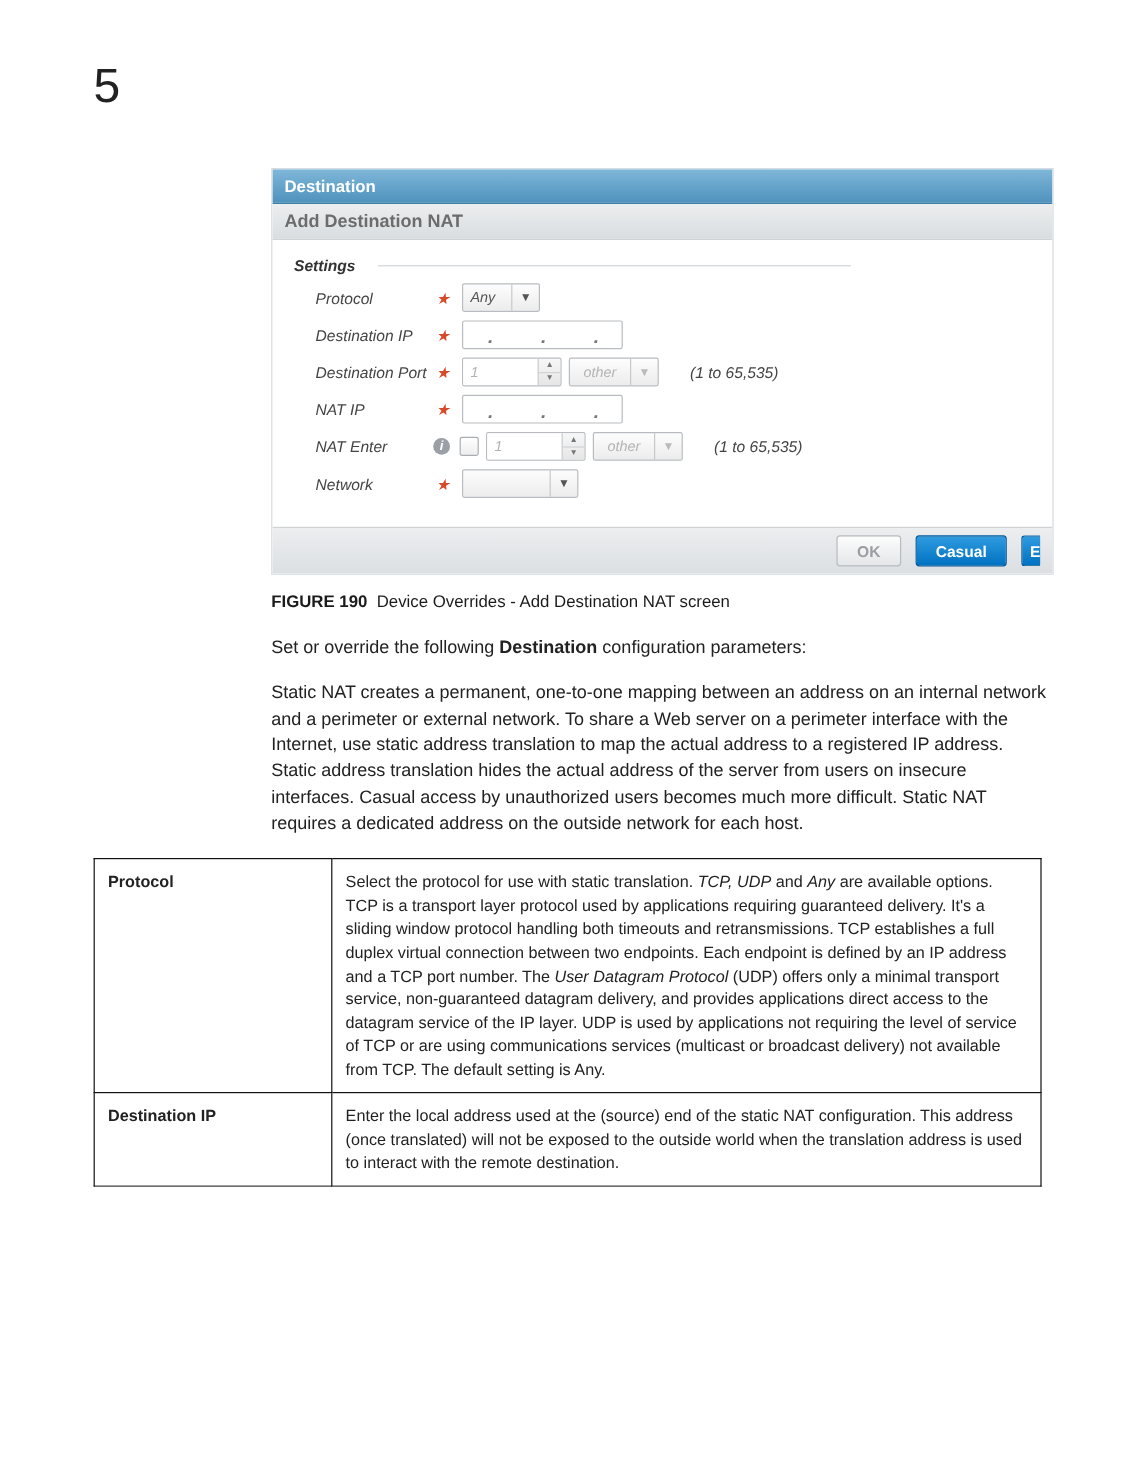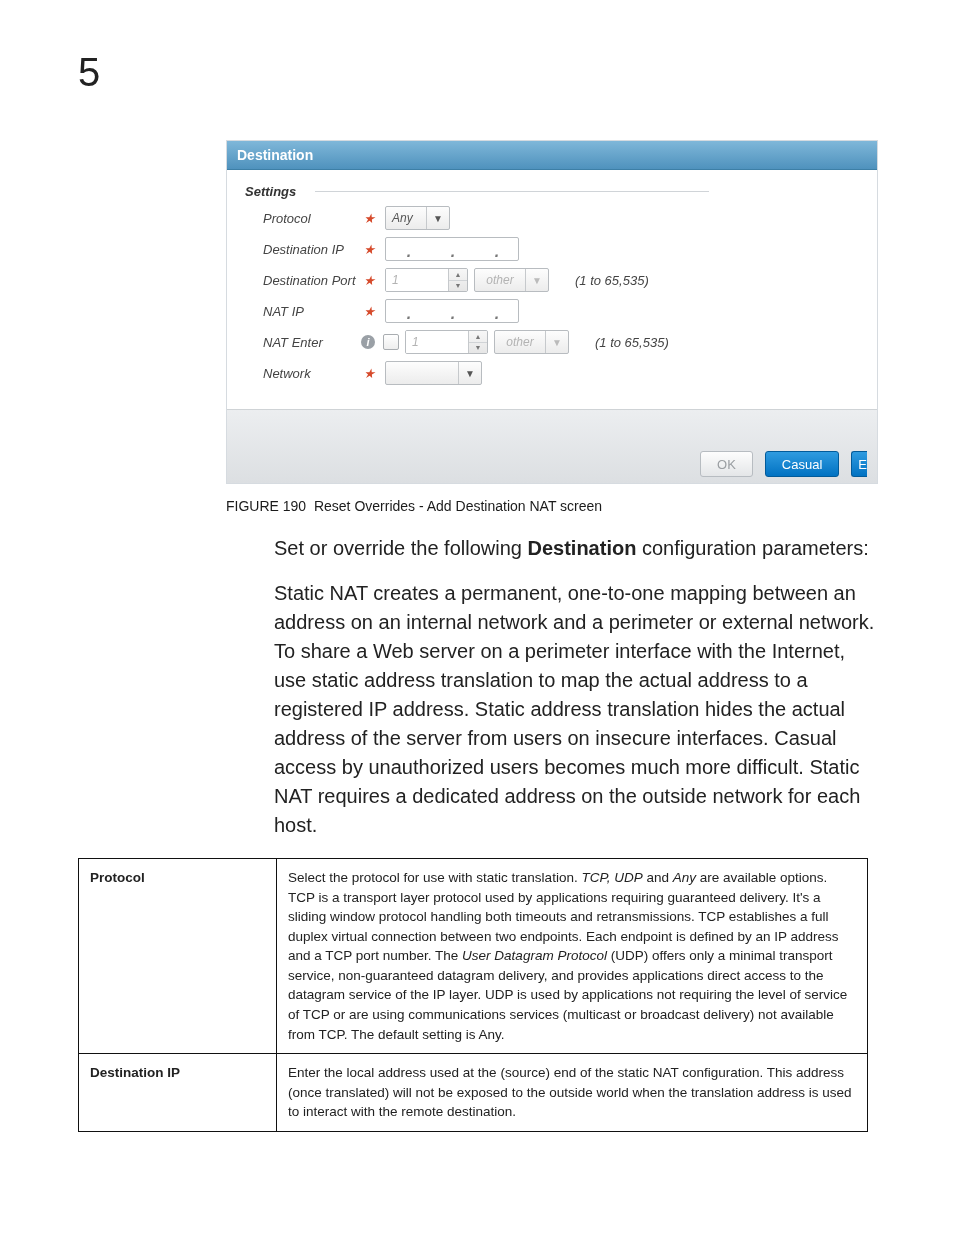--- a/index.html
+++ b/index.html
@@ -199,50 +199,48 @@
     display: flex;
     justify-content: flex-end;
     gap: 12px;
     align-items: center;
   }
   .btn {
     height: 24px;
     padding: 0 16px;
     border-radius: 3px;
     font-size: 13px;
-    font-weight: normal;
+    font-weight: bold;
     border: 1px solid #b7bcc1;
     background: linear-gradient(to bottom,#fdfdfd,#e4e6e8);
     color: #9a9ea2;
     display: inline-flex;
     align-items: center;
-    margin-top: 35px;
   }
   .btn-primary {
     background: linear-gradient(to bottom,#2f9be0,#0172c2);
     border-color: #025b9a;
     color: #fff;
   }
   .btn-cut {
     background: linear-gradient(to bottom,#2f9be0,#0172c2);
     border-color: #025b9a;
     color: #fff;
     padding: 0 0 0 6px;
   }
   .figure-caption {
     margin-top: 14px;
     font-size: 14px;
   }
-  .figure-caption .fig-label { font-weight: normal; }
+  .figure-caption .fig-label { font-weight: bold; }
   .body-text {
     margin-top: 20px;
-    font-size: 20px;
+    font-size: 15px;
     line-height: 1.45;
     color: #222;
-    margin-left: 48px;
   }
   .body-text p { margin: 0 0 16px 0; }
   .body-text .b { font-weight: bold; }
   .def-table {
     width: 790px;
     margin-left: 0;
     margin-top: 18px;
     border-collapse: collapse;
     font-size: 13.5px;
     line-height: 1.45;
@@ -263,20 +261,21 @@
 </head>
 <body>
 
 <div class="page">
   <div class="chapter-num">5</div>
 
   <div class="content">
 
     <div class="screenshot">
       <div class="scr-titlebar">Destination</div>
+      <div class="scr-subtitle">Add Destination NAT</div>
 
       <div class="scr-body">
         <span class="fieldset-label">Settings</span>
         <div class="fieldset-line"></div>
 
         
         <div class="form-row">
           <div class="form-label">Protocol</div>
           <span class="req-icon">★</span>
           <div class="ui-select">
@@ -356,21 +355,21 @@
       </div>
 
       <div class="scr-footer">
         <span class="btn">OK</span>
         <span class="btn btn-primary">Casual</span>
         <span class="btn btn-cut" style="border-right:none;border-radius:3px 0 0 3px;">E</span>
       </div>
     </div>
 
     <div class="figure-caption">
-      <span class="fig-label">FIGURE 190</span>&nbsp;&nbsp;<span>Reset Overrides - Add Destination NAT screen</span>
+      <span class="fig-label">FIGURE 190</span>&nbsp;&nbsp;<span>Device Overrides - Add Destination NAT screen</span>
     </div>
 
     <div class="body-text">
       <p>
         <span>Set or override the following </span><span class="b">Destination</span><span> configuration parameters:</span>
       </p>
       <p>Static NAT creates a permanent, one-to-one mapping between an address on an internal network and a perimeter or external network. To share a Web server on a perimeter interface with the Internet, use static address translation to map the actual address to a registered IP address. Static address translation hides the actual address of the server from users on insecure interfaces. Casual access by unauthorized users becomes much more difficult. Static NAT requires a dedicated address on the outside network for each host.</p>
     </div>
   </div>
 

